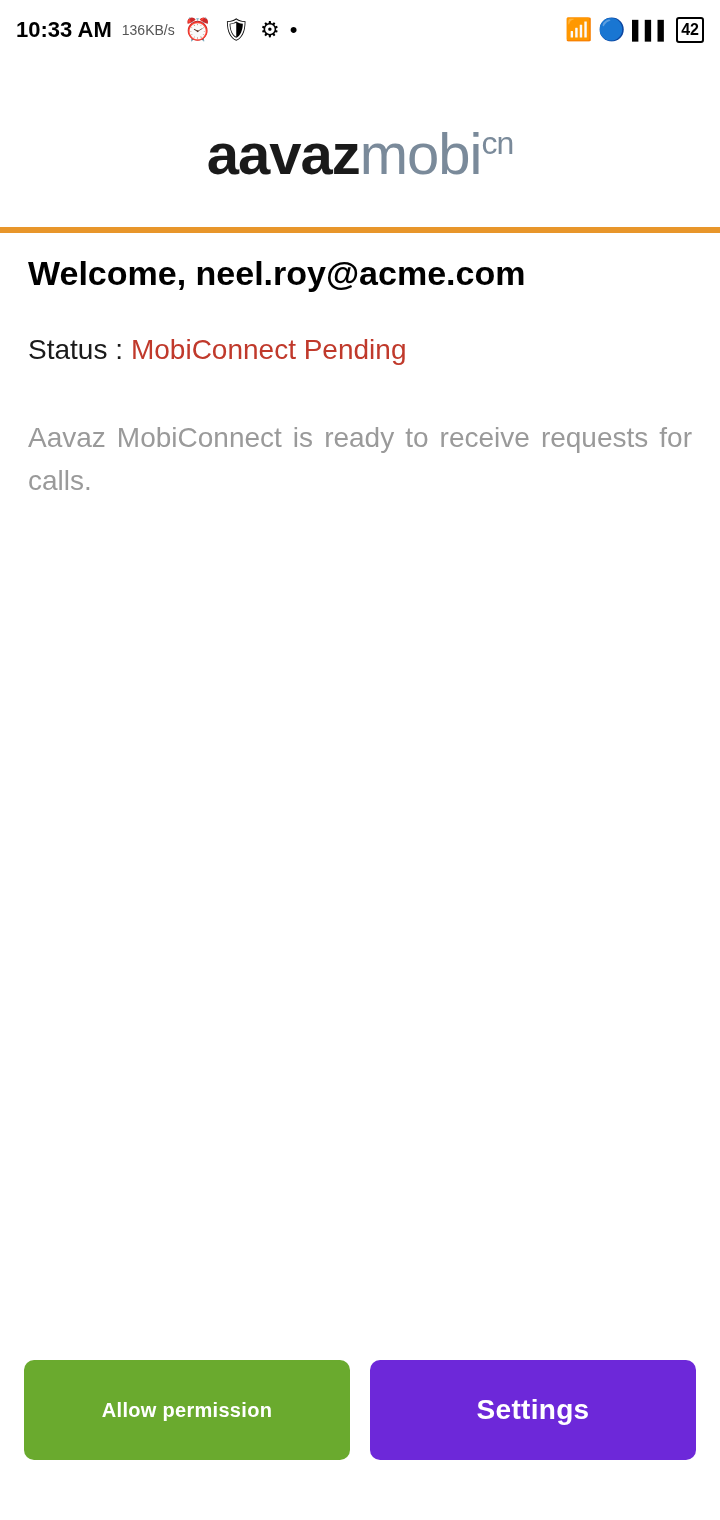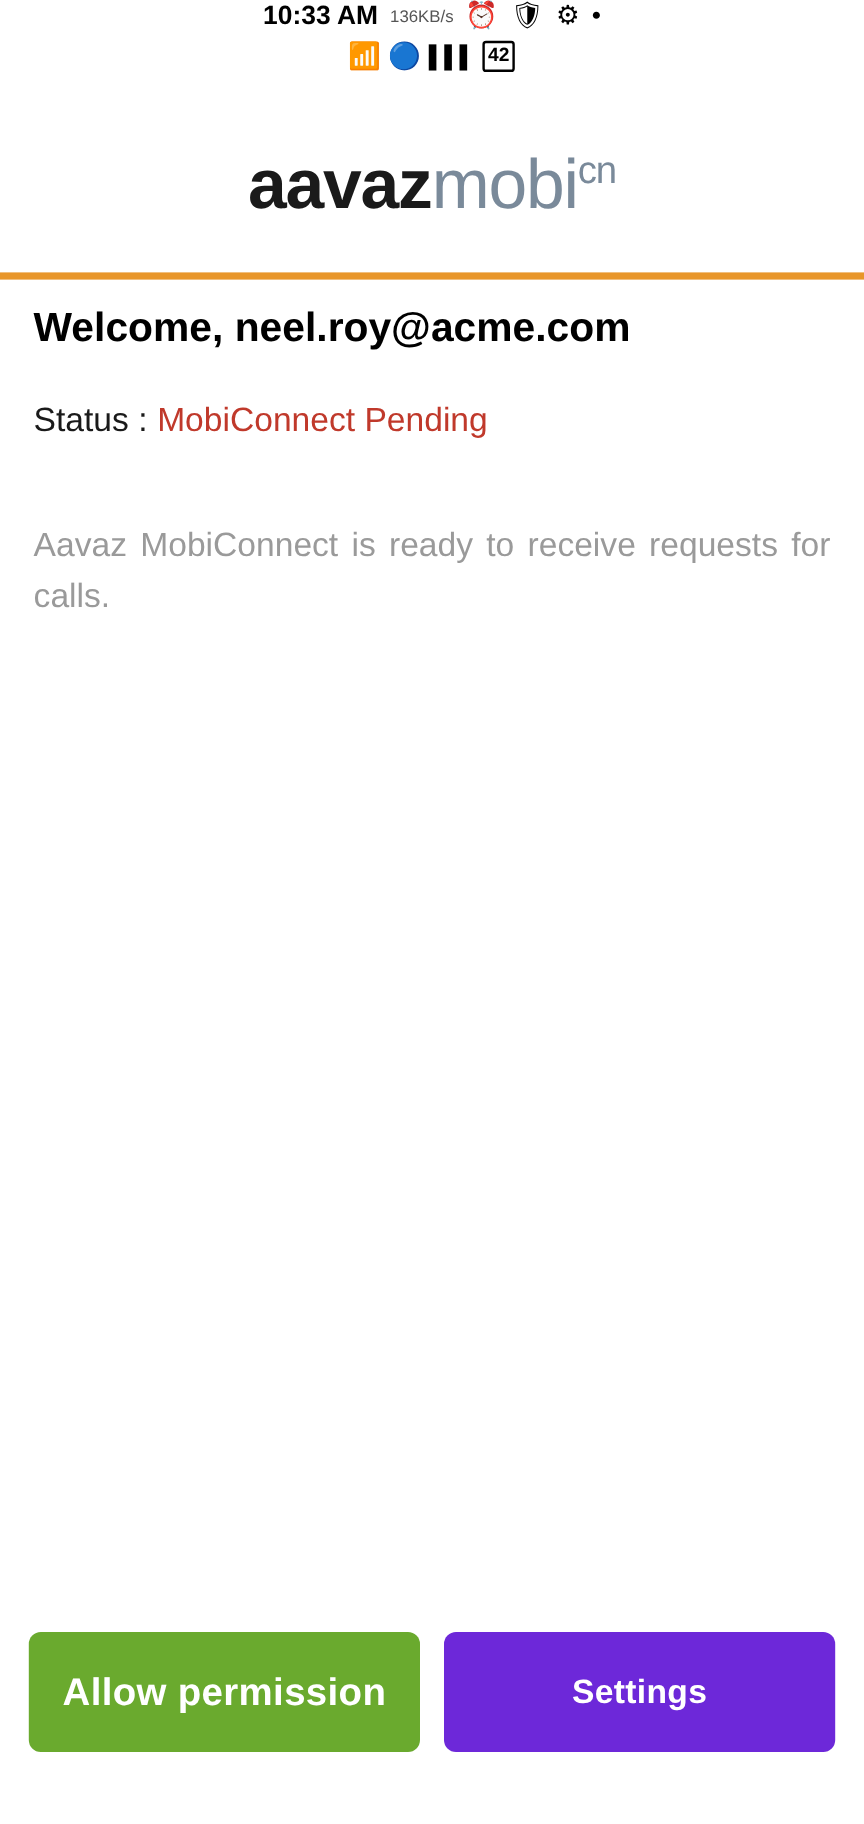--- a/index.html
+++ b/index.html
@@ -23,21 +23,20 @@
       width: 100%;
       height: 60px;
       background: #ffffff;
       display: flex;
       align-items: center;
       justify-content: space-between;
       padding: 0 16px;
       font-size: 22px;
       font-weight: 500;
       color: #000;
-      flex-direction: column;
     }
 
     .status-bar-left {
       display: flex;
       align-items: center;
       gap: 10px;
     }
 
     .status-bar-right {
       display: flex;
@@ -110,21 +109,21 @@
       font-weight: 800;
       color: #000000;
       margin-bottom: 40px;
       line-height: 1.2;
     }
 
     .status-row {
       display: flex;
       align-items: center;
       font-size: 28px;
-      margin-bottom: 66px;
+      margin-bottom: 50px;
     }
 
     .status-label {
       color: #1a1a1a;
       font-weight: 400;
     }
 
     .status-value {
       color: #c0392b;
       font-weight: 400;
@@ -149,21 +148,21 @@
       justify-content: space-between;
       padding: 0 24px;
       gap: 20px;
     }
 
     .btn-allow {
       flex: 1;
       height: 100px;
       background: #6aaa2e;
       color: #ffffff;
-      font-size: 32px;
+      font-size: 20px;
       font-weight: 600;
       border: none;
       border-radius: 10px;
       cursor: pointer;
       letter-spacing: 0.3px;
     }
 
     .btn-settings {
       flex: 1;
       height: 100px;

